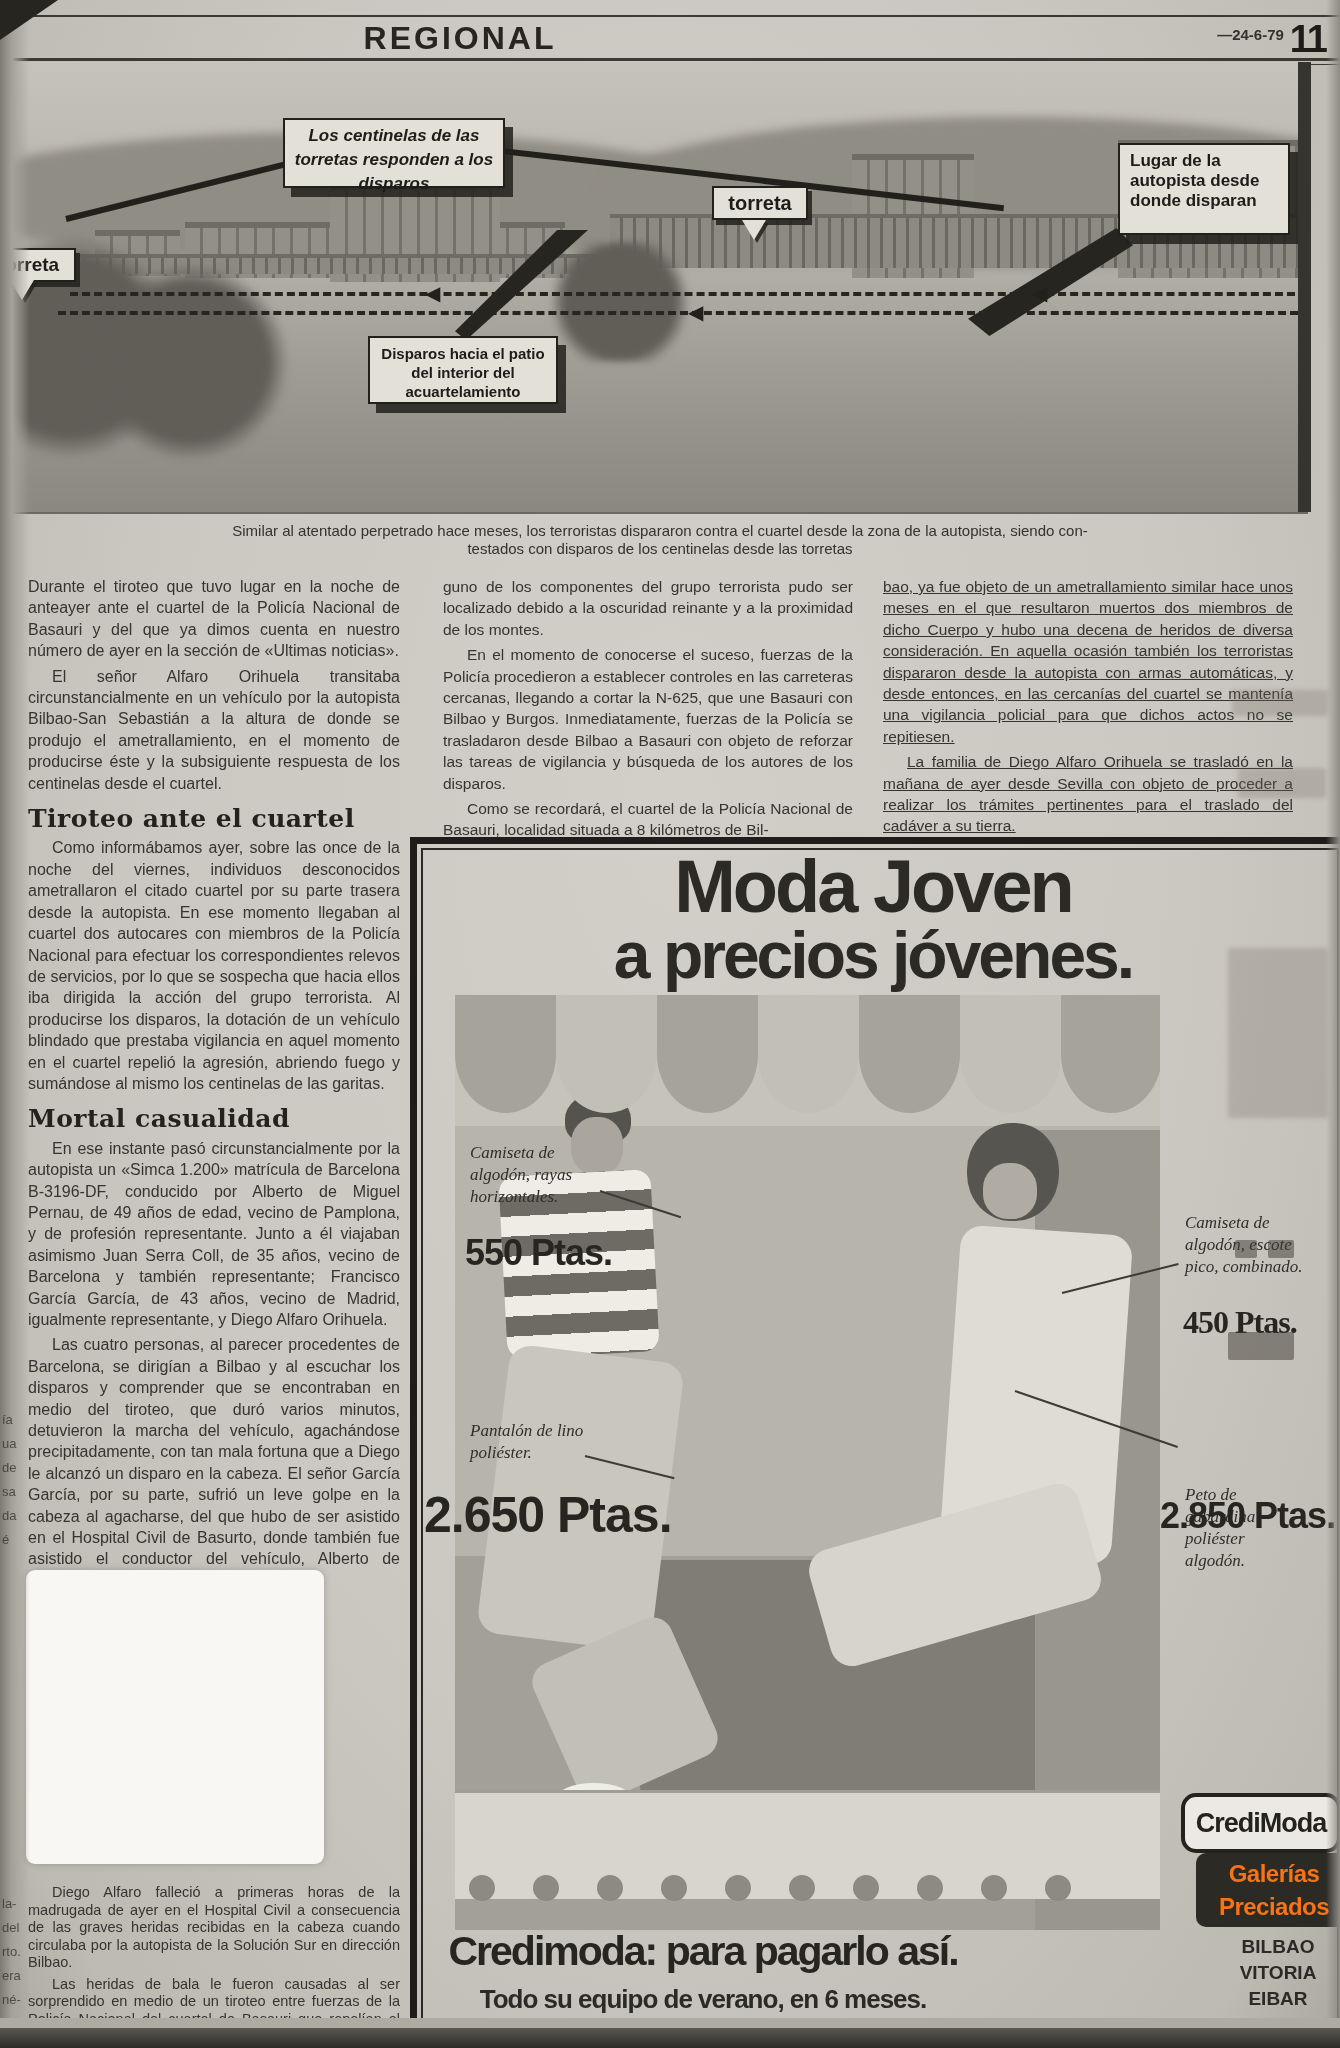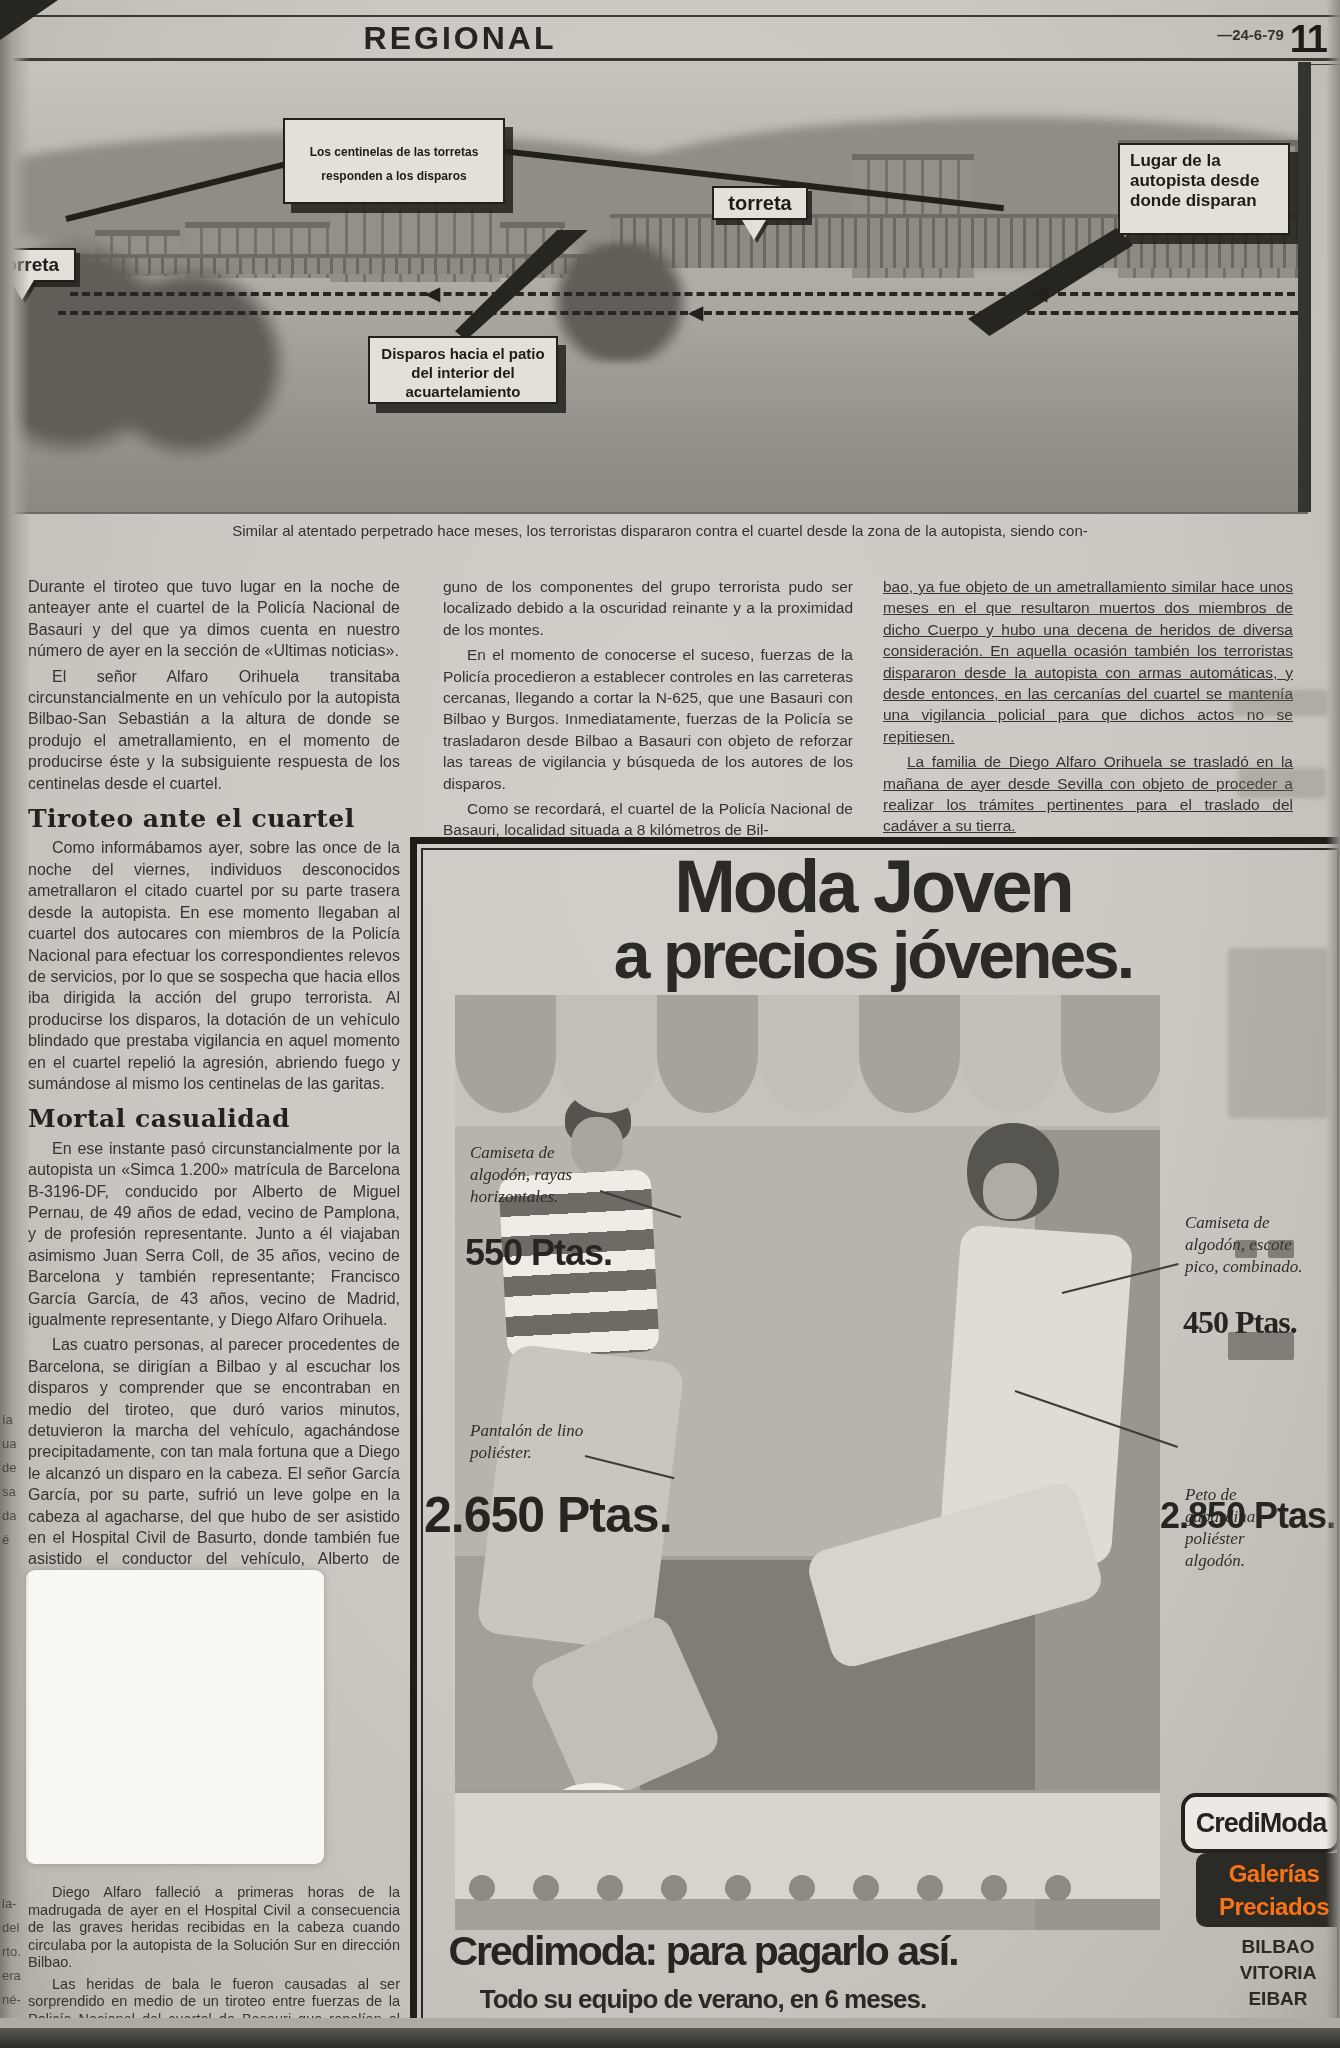--- a/index.html
+++ b/index.html
@@ -114,30 +114,31 @@
 
   <div class="wedge" style="left:455px;top:230px;width:140px;height:110px;clip-path:polygon(73% 0,95% 0,8% 100%,0 92%);"></div>
   <div class="wedge" style="left:968px;top:228px;width:165px;height:108px;clip-path:polygon(90% 0,100% 16%,13% 100%,0 84%);"></div>
 
   <div class="dash" style="left:70px;top:292px;width:1225px;"></div>
   <div class="dash" style="left:58px;top:311px;width:1240px;"></div>
   <span class="arrowhead" style="left:425px;top:283px;">◀</span>
   <span class="arrowhead" style="left:688px;top:302px;">◀</span>
   <span class="arrowhead" style="left:1032px;top:283px;">◀</span>
 
-  <div class="callout" style="left:283px;top:118px;width:218px;height:62px;font-size:12px;line-height:24px;padding-top:20px;">Los centinelas de las torretas responden a los disparos</div>
+  <div class="callout" style="left:283px;top:118px;width:218px;height:62px;font-size:17px;line-height:24px;padding-top:4px;font-style:italic;">Los centinelas de las torretas responden a los disparos</div>
   <div class="callout" style="left:712px;top:186px;width:92px;height:30px;font-size:20px;line-height:30px;box-shadow:4px 5px 0 rgba(34,33,28,.85);">torreta</div>
   <div class="ptr-down" style="left:742px;top:220px;"></div>
   <div class="callout" style="left:-18px;top:248px;width:90px;height:30px;font-size:19px;line-height:30px;box-shadow:4px 5px 0 rgba(34,33,28,.85);">torreta</div>
   <div class="ptr-down" style="left:10px;top:280px;"></div>
   <div class="callout" style="left:368px;top:336px;width:186px;height:58px;font-size:15px;line-height:19px;padding-top:6px;">Disparos hacia el patio del interior del acuartelamiento</div>
   <div class="callout" style="left:1118px;top:143px;width:158px;height:82px;font-size:17px;line-height:20px;text-align:left;padding:6px 0 0 10px;">Lugar de la autopista desde donde disparan</div>
 
   <div class="abs" id="caption">
     <div>Similar al atentado perpetrado hace meses, los terroristas dispararon contra el cuartel desde la zona de la autopista, siendo con-</div>
+    <div>testados con disparos de los centinelas desde las torretas</div>
   </div>
 
   <div class="col" style="left:28px;top:576px;width:372px;height:996px;overflow:hidden;font-size:16px;">
     <p class="noindent">Durante el tiroteo que tuvo lugar en la noche de anteayer ante el cuartel de la Policía Nacional de Basauri y del que ya dimos cuenta en nuestro número de ayer en la sección de «Ultimas noticias».</p>
     <p>El señor Alfaro Orihuela transitaba circunstancialmente en un vehículo por la autopista Bilbao-San Sebastián a la altura de donde se produjo el ametrallamiento, en el momento de producirse éste y la subsiguiente respuesta de los centinelas desde el cuartel.</p>
     <h3>Tiroteo ante el cuartel</h3>
     <p>Como informábamos ayer, sobre las once de la noche del viernes, individuos desconocidos ametrallaron el citado cuartel por su parte trasera desde la autopista. En ese momento llegaban al cuartel dos autocares con miembros de la Policía Nacional para efectuar los correspondientes relevos de servicios, por lo que se sospecha que hacia ellos iba dirigida la acción del grupo terrorista. Al producirse los disparos, la dotación de un vehículo blindado que prestaba vigilancia en aquel momento en el cuartel repelió la agresión, abriendo fuego y sumándose al mismo los centinelas de las garitas.</p>
     <h3>Mortal casualidad</h3>
     <p>En ese instante pasó circunstancialmente por la autopista un «Simca 1.200» matrícula de Barcelona B-3196-DF, conducido por Alberto de Miguel Pernau, de 49 años de edad, vecino de Pamplona, y de profesión representante. Junto a él viajaban asimismo Juan Serra Coll, de 35 años, vecino de Barcelona y también representante; Francisco García García, de 43 años, vecino de Madrid, igualmente representante, y Diego Alfaro Orihuela.</p>
     <p>Las cuatro personas, al parecer procedentes de Barcelona, se dirigían a Bilbao y al escuchar los disparos y comprender que se encontraban en medio del tiroteo, que duró varios minutos, detuvieron la marcha del vehículo, agachándose precipitadamente, con tan mala fortuna que a Diego le alcanzó un disparo en la cabeza. El señor García García, por su parte, sufrió un leve golpe en la cabeza al agacharse, del que hubo de ser asistido en el Hospital Civil de Basurto, donde también fue asistido el conductor del vehículo, Alberto de Miguel, de un fuerte «shock» nervioso.</p>

